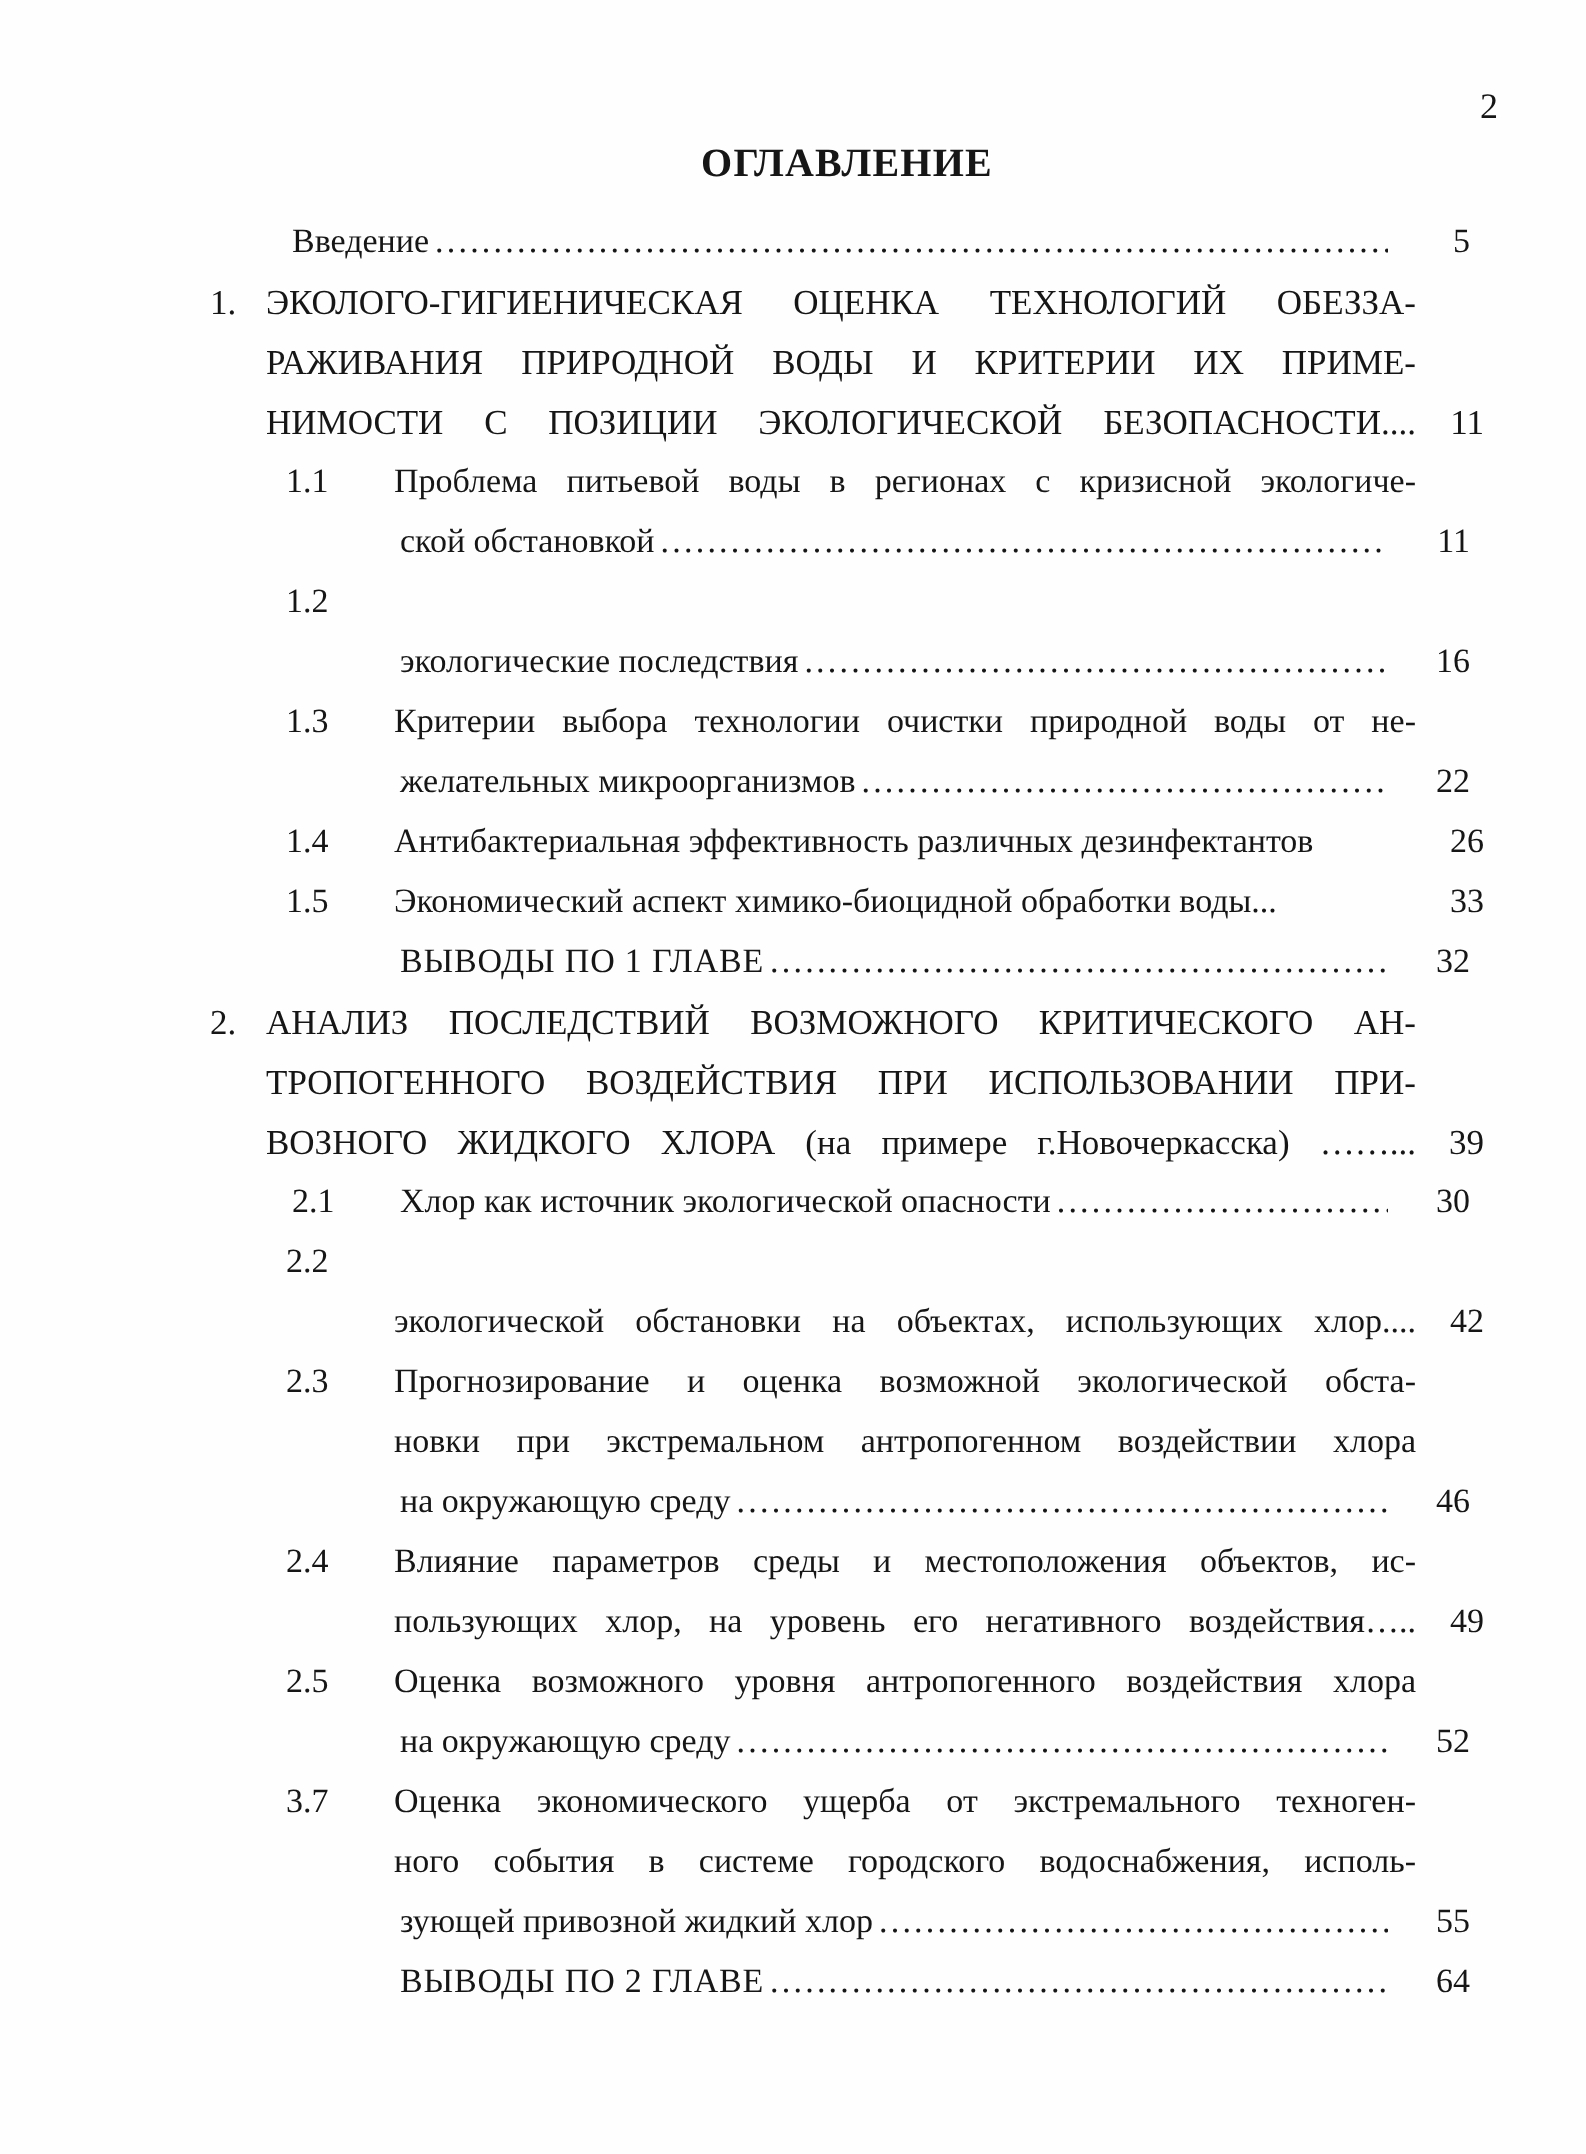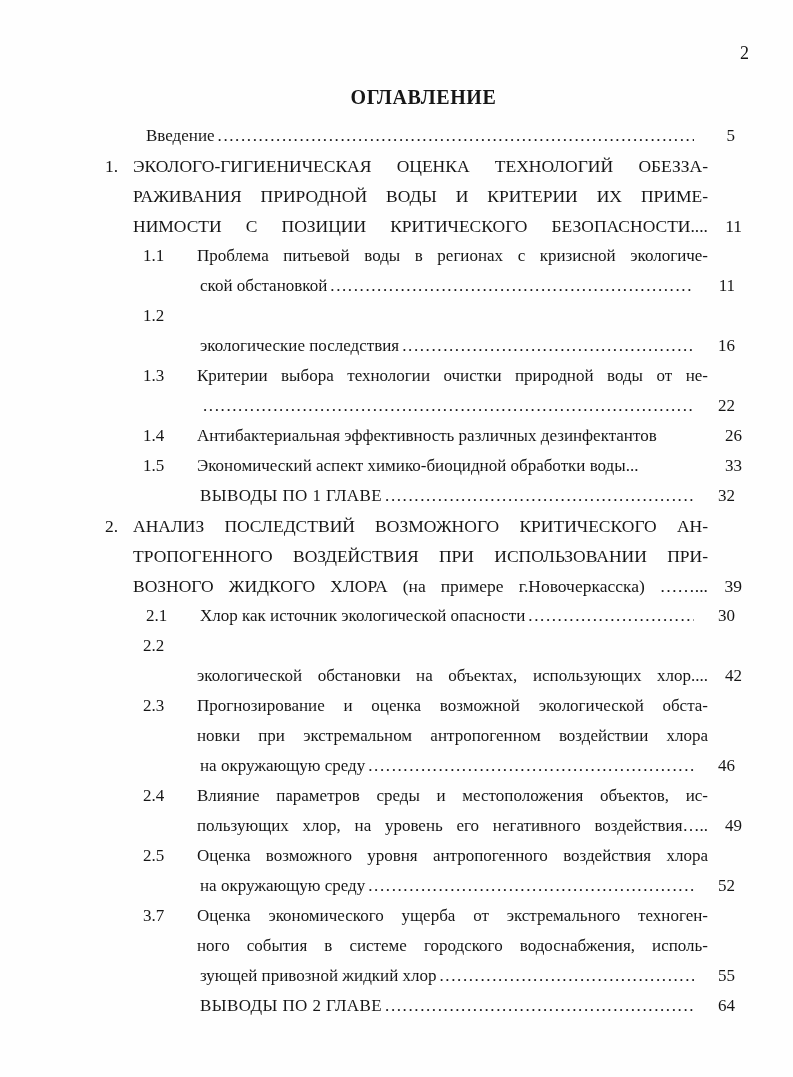--- a/index.html
+++ b/index.html
@@ -9,21 +9,21 @@
     background:#fefefe;
     font-family:"Liberation Serif","DejaVu Serif",serif;
     color:#161616;
     overflow:hidden;
   }
   .corner-page-number{
     position:absolute;top:42px;right:44px;
     font-size:18px;line-height:22px;
   }
   .doc-title{
-    margin:15px 0 0 105px;padding-top:70px;
+    margin:0 0 0 105px;padding-top:70px;
     width:637px;
     text-align:center;
     font-weight:700;
     font-size:20px;line-height:24px;
     letter-spacing:0.6px;
   }
   .toc{
     margin:12px 0 4px 105px;
     width:637px;
   }
@@ -81,21 +81,21 @@
 
   <div class="line chapter justify">
     <span class="num"></span>
     <span class="text">РАЖИВАНИЯ ПРИРОДНОЙ ВОДЫ И КРИТЕРИИ ИХ ПРИМЕ-</span>
 
     <span class="pageno"></span>
   </div>
 
   <div class="line chapter justify">
     <span class="num"></span>
-    <span class="text">НИМОСТИ С ПОЗИЦИИ КРИТИЧЕСКОГО БЕЗОПАСНОСТИ....</span>
+    <span class="text">НИМОСТИ С ПОЗИЦИИ ЭКОЛОГИЧЕСКОЙ БЕЗОПАСНОСТИ....</span>
 
     <span class="pageno">11</span>
   </div>
 
   <div class="line sub justify">
     <span class="num">1.1</span>
     <span class="text">Проблема питьевой воды в регионах с кризисной экологиче-</span>
 
     <span class="pageno"></span>
   </div>
@@ -122,20 +122,21 @@
 
   <div class="line sub justify">
     <span class="num">1.3</span>
     <span class="text">Критерии выбора технологии очистки природной воды от не-</span>
 
     <span class="pageno"></span>
   </div>
 
   <div class="line sub leader">
     <span class="num"></span>
+    <span class="text">желательных микроорганизмов</span>
     <span class="leader"><span class="dots-str">.........................................................................................................................................................</span></span>
     <span class="pageno">22</span>
   </div>
 
   <div class="line sub plain">
     <span class="num">1.4</span>
     <span class="text">Антибактериальная эффективность различных дезинфектантов</span>
     <span class="leader"><span class="dots-str">.........................................................................................................................................................</span></span>
     <span class="pageno">26</span>
   </div>

